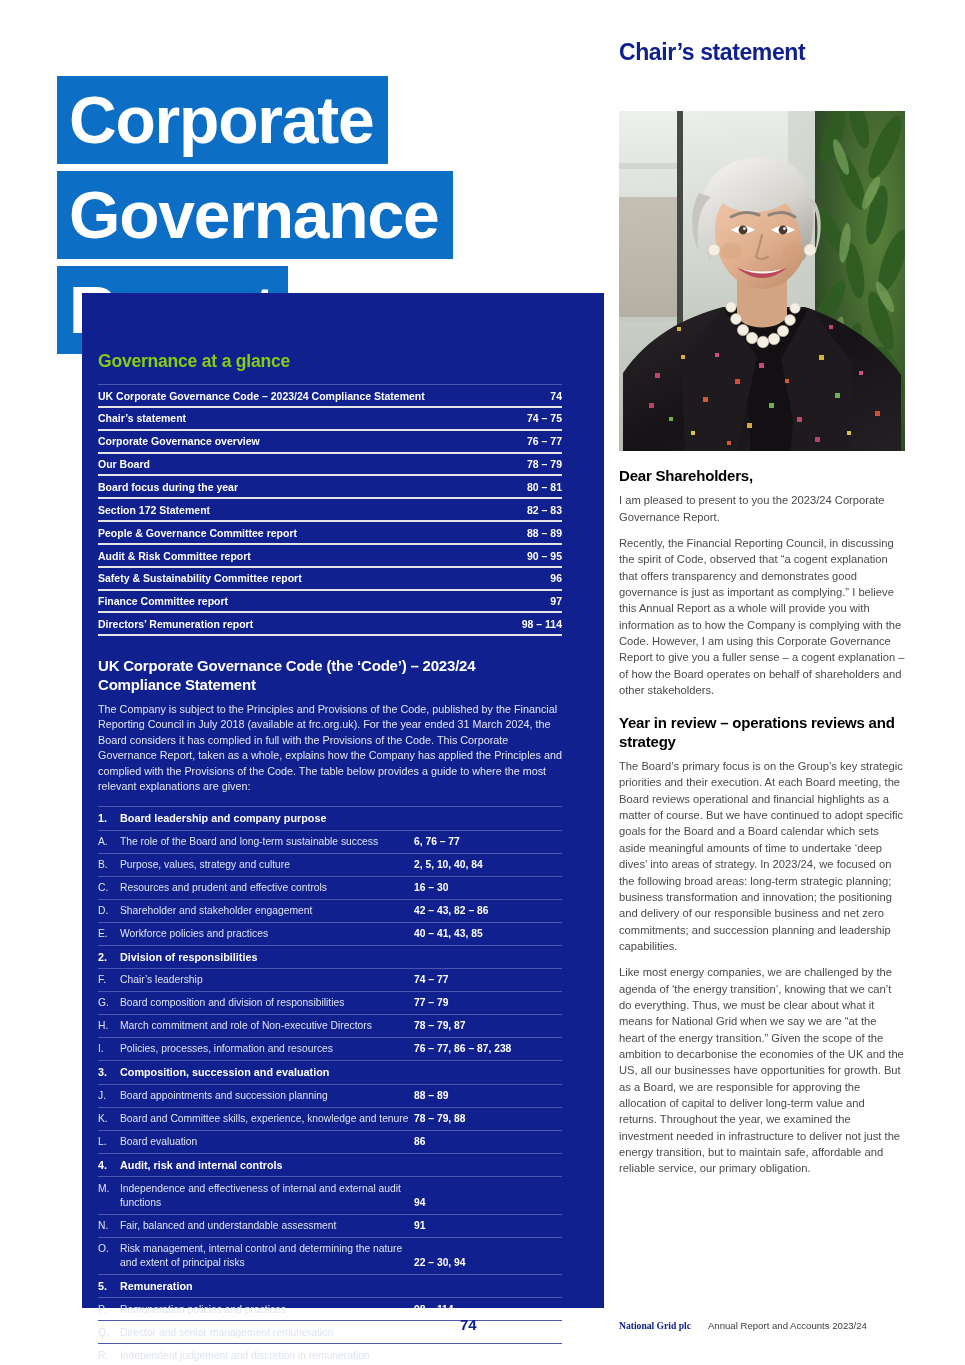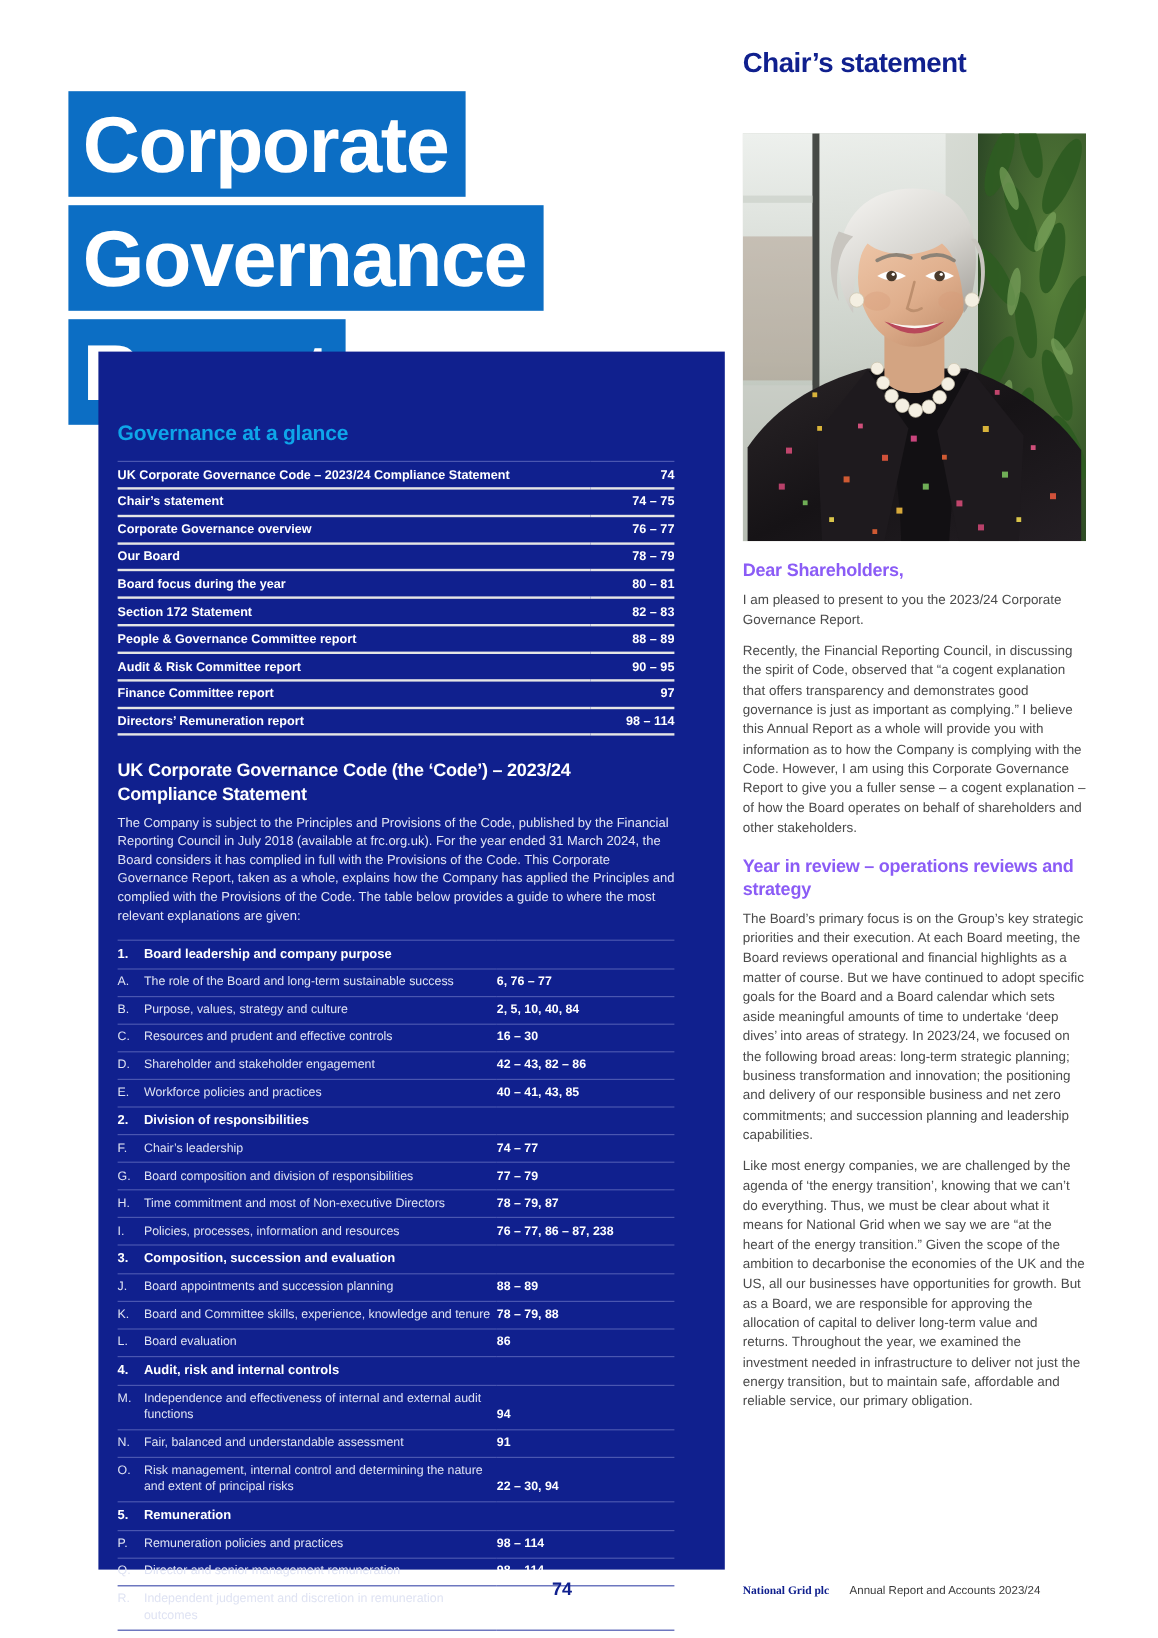--- a/index.html
+++ b/index.html
@@ -32,21 +32,21 @@
     left:82px;top:293px;
     width:522px;height:1015px;
     background:#10208e;
     color:#ffffff;
     box-sizing:border-box;
     padding:0;
   }
   .navy-inner{padding:58px 42px 0 16px;}
   .glance-title{
     font-size:17.5px;font-weight:700;letter-spacing:-0.2px;
-    margin:0 0 12px 0;color:#0ea5e9;
+    margin:0 0 12px 0;color:#84cc16;
   }
   
   table.glance{width:100%;border-collapse:collapse;}
   table.glance td{
     font-size:10.5px;font-weight:700;
     padding:4.6px 0 4.2px 0;
     border-bottom:2px solid #e5e5e5;
     color:#ffffff;vertical-align:bottom;
     line-height:1.15;
   }
@@ -92,21 +92,21 @@
     letter-spacing:-0.4px;margin:0 0 46px 0;line-height:1.1;
   }
   
   .photo{
     position:relative;width:286px;height:340px;overflow:hidden;
     background:#d9dcd6;
   }
   .photo svg{display:block;width:100%;height:100%;}
   
   .r-head{
-    font-size:15px;font-weight:700;color:#8b5cf6;
+    font-size:15px;font-weight:700;color:#000000;
     line-height:1.26;letter-spacing:-0.2px;margin:16px 0 6px 0;
   }
   .r-head.second{}
   .r-p{
     font-size:11.2px;line-height:1.46;color:#4a4a4a;margin:0 0 10px 0;
     font-weight:400;
   }
   
   .footer{
     position:absolute;left:0;top:1316px;width:965px;height:30px;
@@ -159,20 +159,24 @@
             <td>Section 172 Statement</td>
             <td class="pg">82 – 83</td>
           </tr>
           <tr>
             <td>People &amp; Governance Committee report</td>
             <td class="pg">88 – 89</td>
           </tr>
           <tr>
             <td>Audit &amp; Risk Committee report</td>
             <td class="pg">90 – 95</td>
+          </tr>
+          <tr>
+            <td>Safety &amp; Sustainability Committee report</td>
+            <td class="pg">96</td>
           </tr>
           <tr>
             <td>Finance Committee report</td>
             <td class="pg">97</td>
           </tr>
           <tr>
             <td>Directors’ Remuneration report</td>
             <td class="pg">98 – 114</td>
           </tr>
         </tbody>
@@ -223,21 +227,21 @@
             <td>Chair’s leadership</td>
             <td class="pg">74 – 77</td>
           </tr>
           <tr>
             <td class="key">G.</td>
             <td>Board composition and division of responsibilities</td>
             <td class="pg">77 – 79</td>
           </tr>
           <tr>
             <td class="key">H.</td>
-            <td>Time commitment and most of Non-executive Directors</td>
+            <td>March commitment and role of Non-executive Directors</td>
             <td class="pg">78 – 79, 87</td>
           </tr>
           <tr>
             <td class="key">I.</td>
             <td>Policies, processes, information and resources</td>
             <td class="pg">76 – 77, 86 – 87, 238</td>
           </tr>
           <tr class="section">
             <td class="key">3.</td>
             <td>Composition, succession and evaluation</td>

